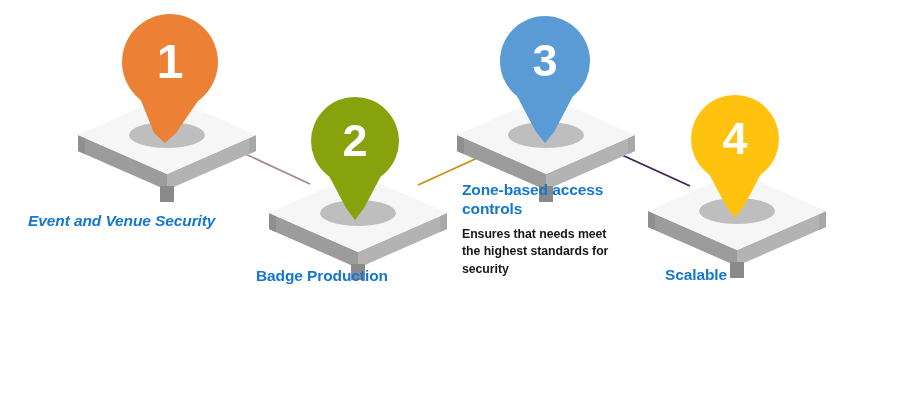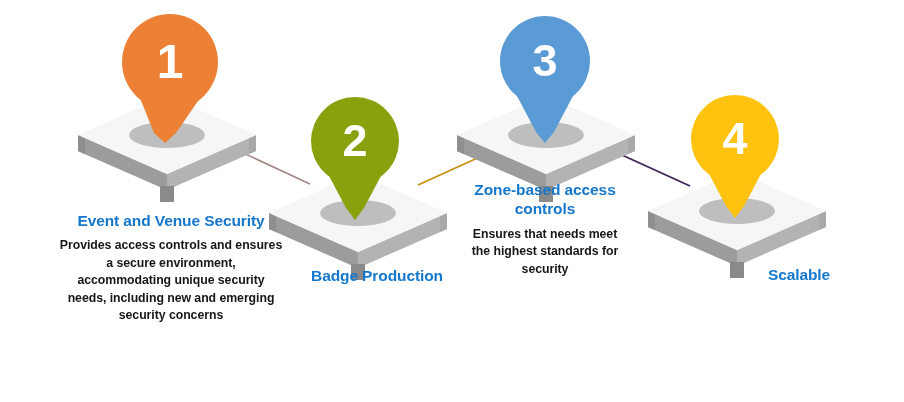--- a/index.html
+++ b/index.html
@@ -33,21 +33,21 @@
   .pin-number {
     position: absolute;
     color: #ffffff;
     font-weight: bold;
     font-family: "Liberation Sans", sans-serif;
     text-align: center;
     line-height: 1;
   }
   .text-block {
     position: absolute;
-    text-align: center;
+    text-align: left;
   }
   .step-title {
     color: #1577cc;
     font-weight: bold;
     font-size: 15.5px;
     line-height: 1.25;
     margin: 0 0 7px 0;
     letter-spacing: -0.1px;
   }
   .step-desc {
@@ -135,26 +135,25 @@
       <circle cx="735" cy="139" r="44" fill="#FFC20E"></circle>
       <path d="M 708,172 L 762,172 L 744,206 L 735,218 L 726,206 Z" fill="#FFC20E"></path>
     </g>
   </svg>
 
   <div class="pin-number" style="left:146px; top:38px; width:48px; font-size:48px;">1</div>
   <div class="pin-number" style="left:331px; top:118px; width:48px; font-size:45px;">2</div>
   <div class="pin-number" style="left:521px; top:38px; width:48px; font-size:45px;">3</div>
   <div class="pin-number" style="left:711px; top:116px; width:48px; font-size:45px;">4</div>
 
-  <div class="text-block" style="left:46px; top:211px; width:250px;">
+  <div class="text-block" style="left:28px; top:211px; width:250px;font-style:italic;">
     <p class="step-title">Event and Venue Security</p>
-    <p class="step-desc" style="padding:0 12px;">Provides access controls and ensures a secure environment, accommodating unique security needs, including new and emerging security concerns</p>
   </div>
 
-  <div class="text-block" style="left:272px; top:266px; width:210px;">
+  <div class="text-block" style="left:256px; top:266px; width:210px;">
     <p class="step-title">Badge Production</p>
   </div>
 
   <div class="text-block" style="left:462px; top:180px; width:166px;">
     <p class="step-title">Zone-based access controls</p>
     <p class="step-desc">Ensures that needs meet the highest standards for security</p>
   </div>
 
   <div class="text-block" style="left:623px; top:265px; width:268px;margin-left:42px;">
     <p class="step-title">Scalable</p>

